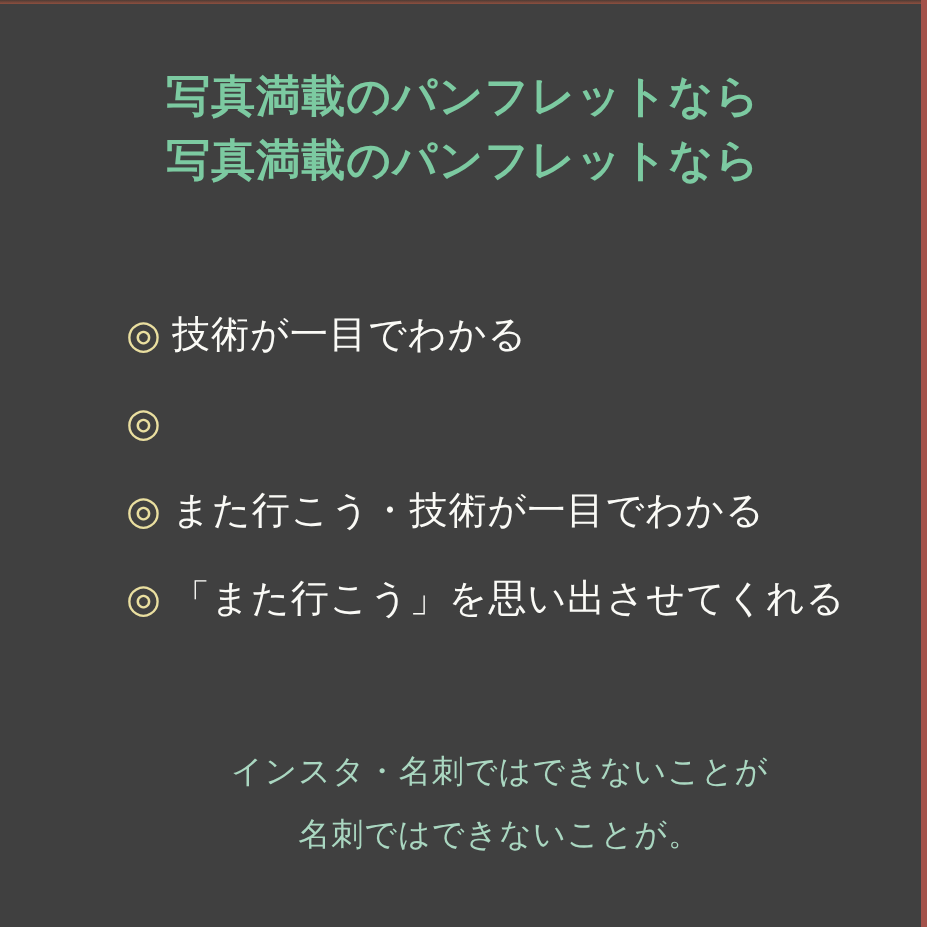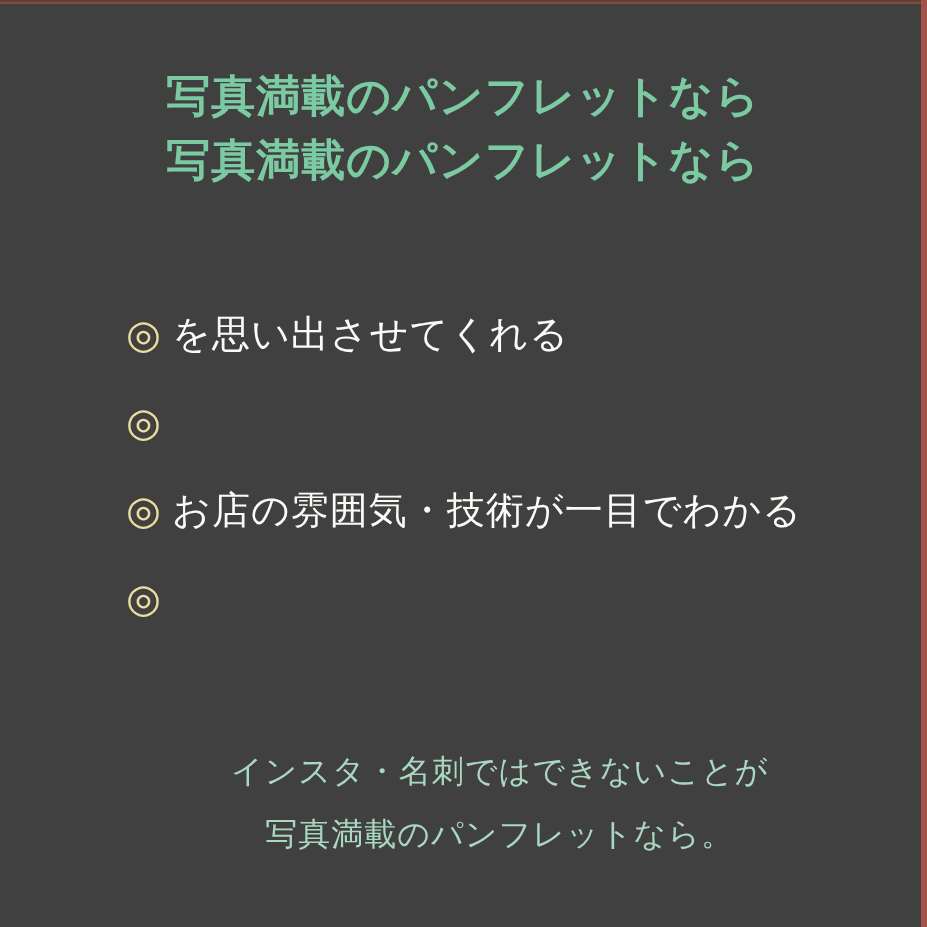--- a/index.html
+++ b/index.html
@@ -92,32 +92,33 @@
   <div class="edge-right"></div>
 
   <h1 class="title">
     <span>写真満載のパンフレットなら</span><br>
     <span>写真満載のパンフレットなら</span>
   </h1>
 
   <ul class="benefits">
     <li class="benefit">
       <span class="bullet">◎</span>
-      <span class="benefit-text">を思い出させてくれる</span>
+      <span class="benefit-text">技術が一目でわかる</span>
     </li>
     <li class="benefit">
       <span class="bullet">◎</span>
     </li>
     <li class="benefit">
       <span class="bullet">◎</span>
-      <span class="benefit-text">お店の雰囲気・技術が一目でわかる</span>
+      <span class="benefit-text">また行こう・技術が一目でわかる</span>
     </li>
     <li class="benefit">
       <span class="bullet">◎</span>
+      <span class="benefit-text">「また行こう」を思い出させてくれる</span>
     </li>
   </ul>
 
   <p class="footer">
     <span>インスタ・名刺ではできないことが</span><br>
-    <span>写真満載のパンフレットなら。</span>
+    <span>名刺ではできないことが。</span>
   </p>
 
 </div>
 
 </body></html>

